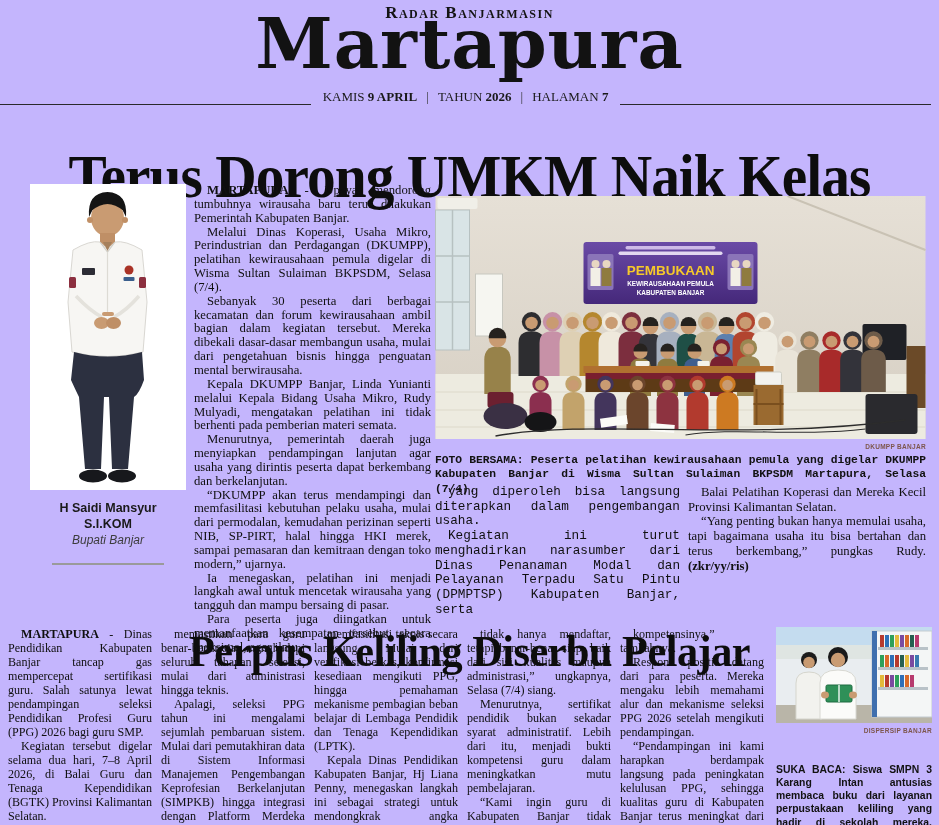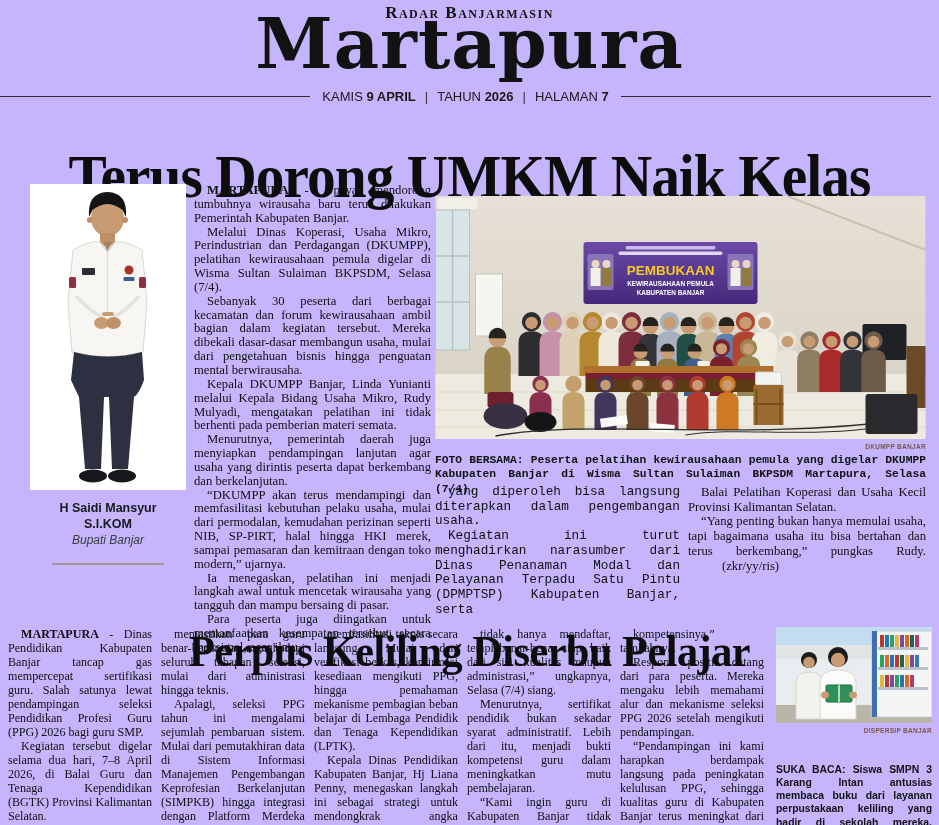--- a/index.html
+++ b/index.html
@@ -6,40 +6,40 @@
   #page{position:relative;width:939px;height:825px;background:#c4b5fd;overflow:hidden;
         font-family:"Liberation Serif",serif;color:#101010;}
 
   
   .pub-name{position:absolute;top:3px;left:0;right:0;text-align:center;
     font-family:"Liberation Serif",serif;font-variant:small-caps;font-weight:700;
     font-size:17px;letter-spacing:1.5px;color:#141414;}
   .edition-title{position:absolute;top:6px;left:0;right:0;text-align:center;
     font-family:"DejaVu Serif",serif;font-weight:700;font-size:70px;line-height:1.08;
     letter-spacing:1px;color:#121212;}
-  .dateline{position:absolute;top:89px;left:0;right:8px;display:flex;align-items:center;
-    font-family:Liberation Sans, sans-serif;font-size:13px;color:#1a1a1a;}
+  .dateline{position:absolute;top:89px;left:0;right:8px;display:flex;align-items:flex-end;
+    font-family:Liberation Serif, serif;font-size:13px;color:#1a1a1a;}
   .dateline .rule{flex:1;border-top:1.6px solid #2a2a2a;}
   .dateline .txt{display:flex;align-items:center;gap:9px;padding:0 12px;white-space:nowrap;}
   .dl-seg b{font-weight:700;}
   .dl-sep{color:#333;font-weight:400;}
 
   
   .h1{position:absolute;top:104px;left:0;width:939px;text-align:center;
     font-family:"Liberation Serif",serif;font-weight:700;font-size:61px;line-height:1.05;
     letter-spacing:-1px;transform:scaleX(0.94);transform-origin:center;color:#0d0d0d;}
   .h2{position:absolute;top:592px;left:0;width:939px;text-align:center;
     font-family:"Liberation Serif",serif;font-weight:700;font-size:44px;line-height:1.05;
     letter-spacing:-0.5px;transform:scaleX(0.96);transform-origin:center;color:#0d0d0d;}
 
   
   .col{position:absolute;text-align:justify;}
   .col .p{margin:0;text-indent:13px;}
   .lead{font-weight:700;}
-  .tail{font-weight:400;margin-left:34px;}
+  .tail{font-weight:700;}
   #a1c1{left:194px;top:184px;width:237px;font-size:12.7px;line-height:1.09;}
   #a1c2{left:435px;top:485px;width:245px;font-size:12.7px;line-height:1.16;font-family:Liberation Mono, monospace;}
   #a1c3{left:688px;top:485px;width:238px;font-size:12.7px;line-height:1.16;}
   #a2c1{left:8px;  top:627px;width:144px;font-size:12.1px;line-height:1.16;}
   #a2c2{left:161px;top:627px;width:144px;font-size:12.1px;line-height:1.16;}
   #a2c3{left:314px;top:627px;width:144px;font-size:12.1px;line-height:1.16;}
   #a2c4{left:467px;top:627px;width:144px;font-size:12.1px;line-height:1.16;}
   #a2c5{left:620px;top:627px;width:144px;font-size:12.1px;line-height:1.16;}
 
   
@@ -243,21 +243,21 @@
     </svg>
     <div class="photo-credit">DKUMPP BANJAR</div>
     <figcaption class="caption"><span class="lead">FOTO BERSAMA:</span><span> Peserta pelatihan kewirausahaan pemula yang digelar DKUMPP Kabupaten Banjar di Wisma Sultan Sulaiman BKPSDM Martapura, Selasa (7/4).</span></figcaption>
   </figure>
 
   <div class="col" id="a1c2">
     <p class="p"><span>yang diperoleh bisa langsung diterapkan dalam pengembangan usaha.</span></p>
     <p class="p"><span>Kegiatan ini turut menghadirkan narasumber dari Dinas Penanaman Modal dan Pelayanan Terpadu Satu Pintu (DPMPTSP) Kabupaten Banjar, serta</span></p>
   </div>
   <div class="col" id="a1c3">
-    <p class="p"><span>Balai Pelatihan Koperasi dan Usaha Kecil Provinsi Kalimantan Selatan.</span></p>
+    <p class="p"><span>Balai Pelatihan Koperasi dan Mereka Kecil Provinsi Kalimantan Selatan.</span></p>
     <p class="p"><span>“Yang penting bukan hanya memulai usaha, tapi bagaimana usaha itu bisa bertahan dan terus berkembang,” pungkas Rudy. </span><b class="tail">(zkr/yy/ris)</b></p>
   </div>
 
   <h2 class="h2">Perpus Keliling Diserbu Pelajar</h2>
 
   <div class="col" id="a2c1">
     <p class="p"><b class="lead">MARTAPURA</b><span> - Dinas Pendidikan Kabupaten Banjar tancap gas mempercepat sertifikasi guru. Salah satunya lewat pendampingan seleksi Pendidikan Profesi Guru (PPG) 2026 bagi guru SMP.</span></p>
     <p class="p"><span>Kegiatan tersebut digelar selama dua hari, 7–8 April 2026, di Balai Guru dan Tenaga Kependidikan (BGTK) Provinsi Kalimantan Selatan.</span></p>
     <p class="p"><span>Pendampingan ini tak sekadar formalitas. Disdik Banjar ingin</span></p>
   </div>

